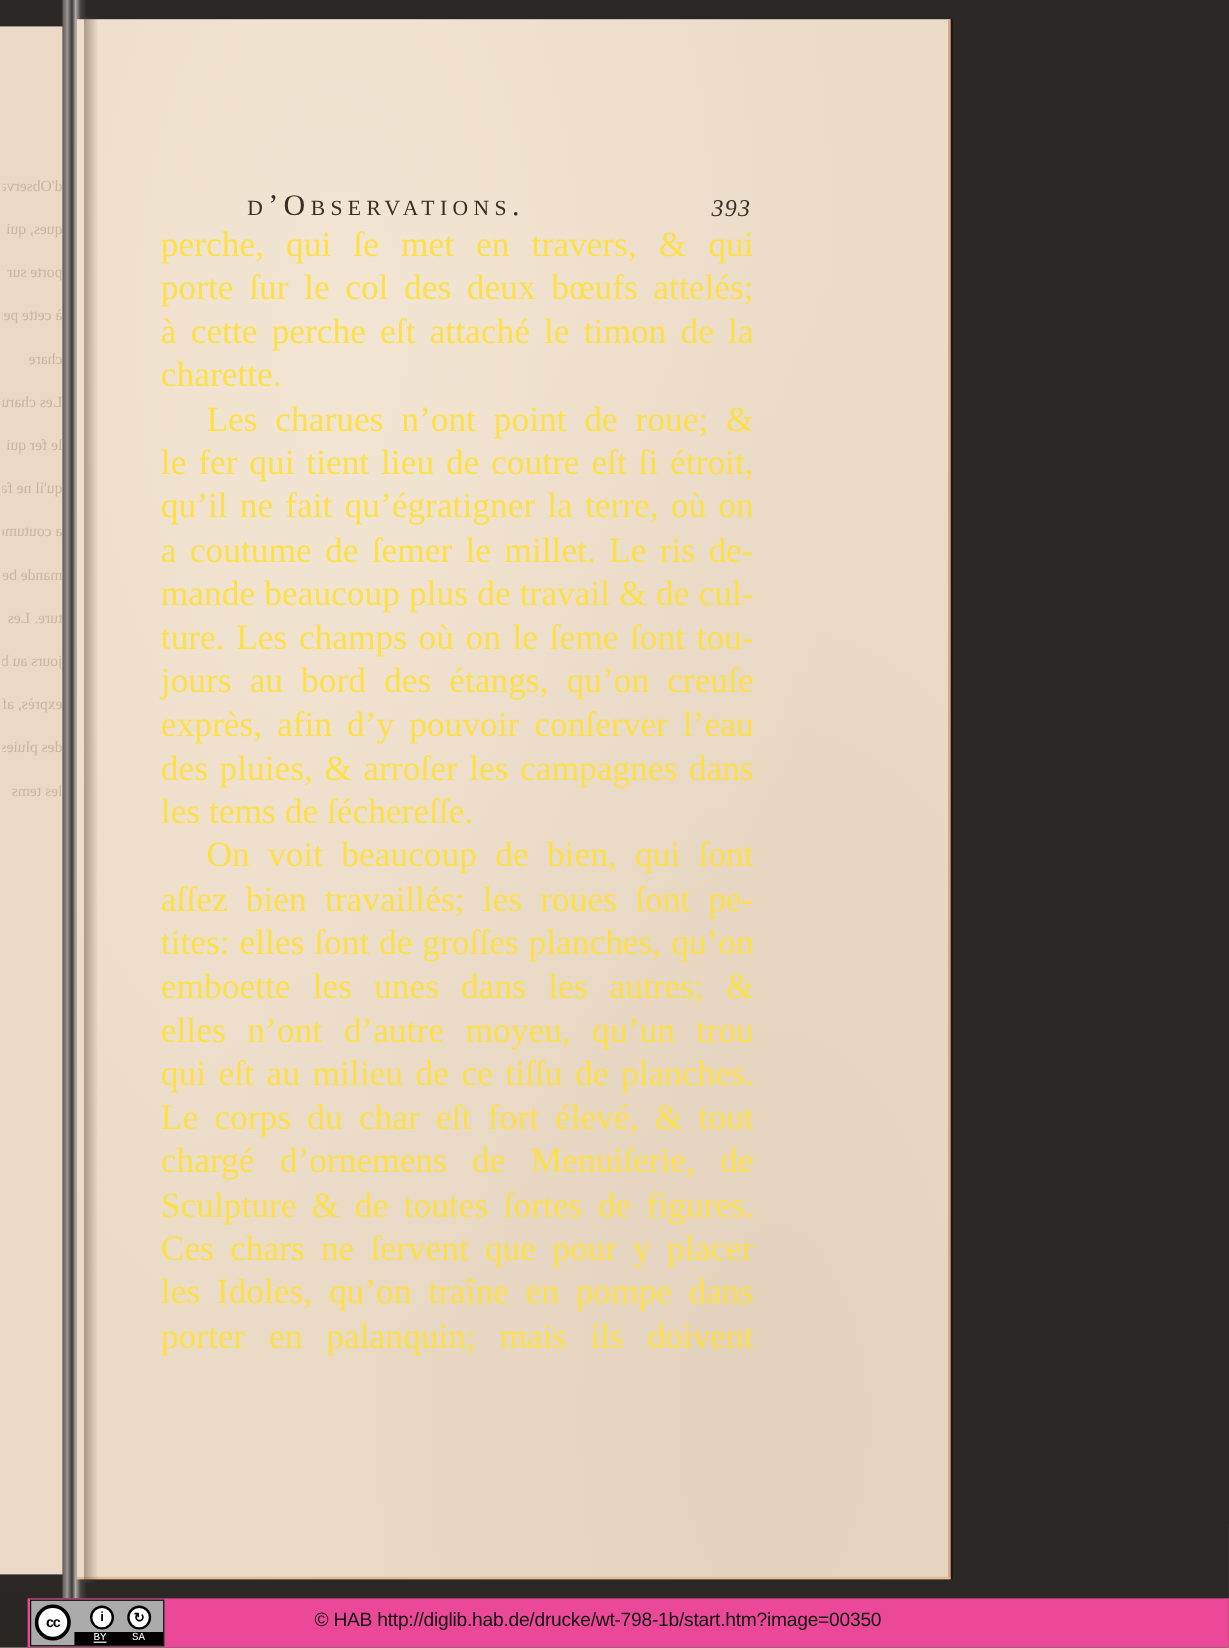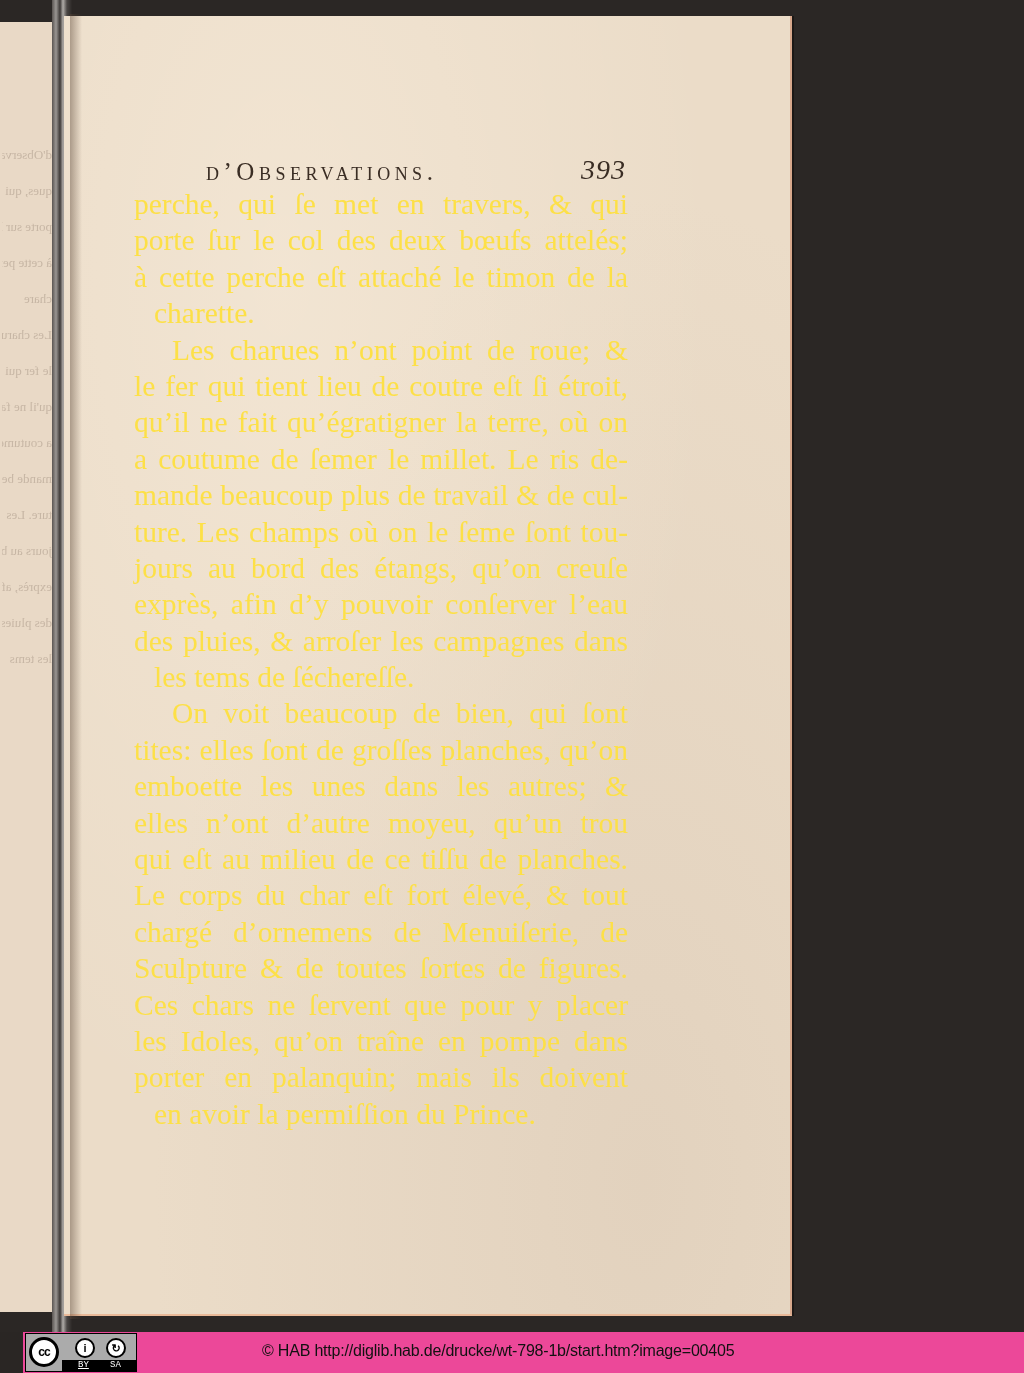--- a/index.html
+++ b/index.html
@@ -33,31 +33,31 @@
       border-right:2px solid #d8a88c;
       border-bottom:2px solid #e9b998;
       box-shadow: 2px 0 0 #1c1816;
     }
     .running-head {
       position:absolute; left:206px; top:146px; width:420px; height:40px;
       display:flex; justify-content:space-between; align-items:flex-end;
       color:#3a2d24;
     }
     .running-title { font-size:25px; letter-spacing:4.5px; font-variant:small-caps; }
-    .page-number { font-size:28px; font-style:italic; letter-spacing:1px; }
+    .page-number { font-size:20px; font-style:italic; letter-spacing:1px; }
     .text-block {
       position:absolute; left:134px; top:186px; width:494px;
       color:#fde047; font-size:29.5px; line-height:36.4px;
     }
     .line {
       display:block; white-space:nowrap; text-align:justify;
       text-align-last:justify; height:36.4px;
     }
     .line.indent { padding-left:38px; }
-    .line.last { text-align-last:left;margin-left:20px; }
+    .line.last { text-align-last:left; }
     .footer {
       position:absolute; left:0; top:1332px; width:1024px; height:41px;
       background:#ec4899; display:flex; align-items:center;margin-left:23px;
     }
     .cc-badge {
       position:absolute; left:2px; top:1px; width:112px; height:39px;
       background:#ababab; border:1px solid #000; box-sizing:border-box;
     }
     .cc-badge .bar { position:absolute; left:36px; right:0; bottom:0; height:11px; background:#000; }
     .cc-badge .cc { position:absolute; left:3px; top:3px; width:30px; height:30px; border-radius:50%;
@@ -121,37 +121,37 @@
       <span class="line">le fer qui tient lieu de coutre eſt ſi étroit,</span>
       <span class="line">qu’il ne fait qu’égratigner la terre, où on</span>
       <span class="line">a coutume de ſemer le millet. Le ris de-</span>
       <span class="line">mande beaucoup plus de travail &amp; de cul-</span>
       <span class="line">ture. Les champs où on le ſeme ſont tou-</span>
       <span class="line">jours au bord des étangs, qu’on creuſe</span>
       <span class="line">exprès, afin d’y pouvoir conſerver l’eau</span>
       <span class="line">des pluies, &amp; arroſer les campagnes dans</span>
       <span class="line last">les tems de ſéchereſſe.</span>
       <span class="line indent">On voit beaucoup de bien, qui ſont</span>
+      <span class="line">aſſez bien travaillés; les roues ſont pe-</span>
       <span class="line">tites: elles ſont de groſſes planches, qu’on</span>
       <span class="line">emboette les unes dans les autres; &amp;</span>
       <span class="line">elles n’ont d’autre moyeu, qu’un trou</span>
       <span class="line">qui eſt au milieu de ce tiſſu de planches.</span>
       <span class="line">Le corps du char eſt fort élevé, &amp; tout</span>
       <span class="line">chargé d’ornemens de Menuiſerie, de</span>
       <span class="line">Sculpture &amp; de toutes ſortes de figures.</span>
       <span class="line">Ces chars ne ſervent que pour y placer</span>
       <span class="line">les Idoles, qu’on traîne en pompe dans</span>
       <span class="line">porter en palanquin; mais ils doivent</span>
-      <span class="line last">en avoir la permiſſion du Prince.</span>
     </div>
 </div>
 
 <div class="footer">
   <div class="cc-badge">
     <span class="cc">cc</span>
     <span class="ic by">i</span>
     <span class="ic sa">↻</span>
     <div class="bar"></div>
     <span class="lbl lbl-by">BY</span>
     <span class="lbl lbl-sa">SA</span>
   </div>
-  <span class="copyright">© HAB http://diglib.hab.de/drucke/wt-798-1b/start.htm?image=00405</span>
+  <span class="copyright">© HAB http://diglib.hab.de/drucke/wt-798-1b/start.htm?image=00350</span>
 </div>
 
 </body></html>

